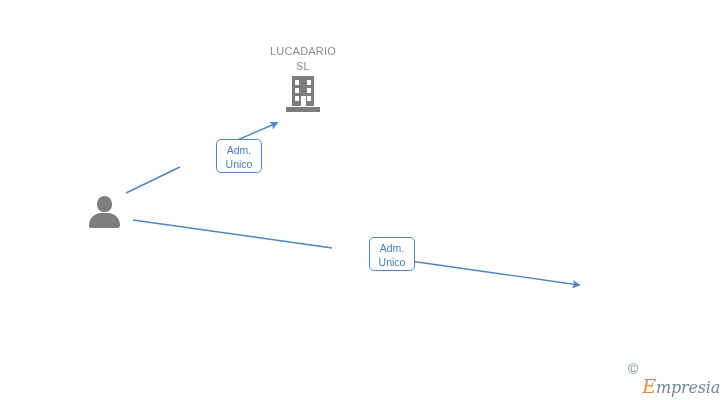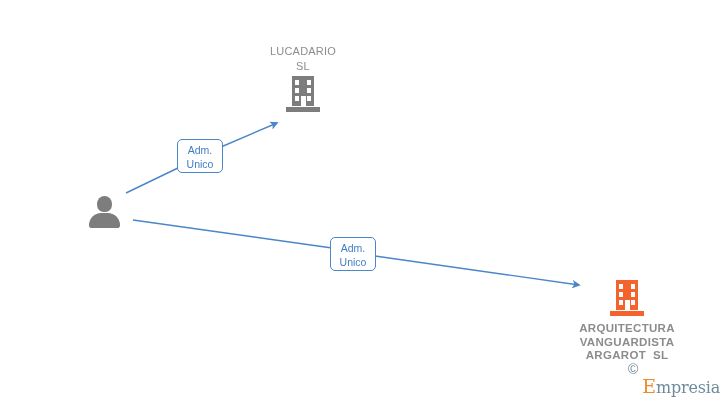--- a/index.html
+++ b/index.html
@@ -141,20 +141,21 @@
     box-sizing: border-box;
     background: #ffffff;
     border: 1px solid #4a86c8;
     border-radius: 5px;
     color: #3f7fc4;
     font-size: 10.5px;
     line-height: 14px;
     text-align: center;
     padding: 3px 6px 3px 6px;
     white-space: pre;
+    margin-left: 39px;
   }
   #edge-label-1 {
     left: 177px;
     top: 139px;
     width: 46px;
     height: 34px;
   }
   #edge-label-2 {
     left: 330px;
     top: 237px;
@@ -171,20 +172,21 @@
     align-items: center;
     gap: 4px;
   }
   #watermark .copy {
     color: #6f8a9c;
     font-size: 14px;
     line-height: 14px;
   }
   #watermark .brand {
     font-family: "DejaVu Serif", serif;
+    font-style: italic;
     font-size: 16px;
     line-height: 16px;
     color: #6f8a9c;
     letter-spacing: -0.2px;
     margin-top: 36px;
   }
   #watermark .brand .cap {
     color: #f08a2b;
     font-size: 19px;
   }
@@ -231,36 +233,19 @@
         <div class="bld-win" style="left:3px;  top:12px;"></div>
         <div class="bld-win" style="left:15px; top:12px;"></div>
         <div class="bld-win" style="left:3px;  top:20px;"></div>
         <div class="bld-win" style="left:15px; top:20px;"></div>
       </div>
       <div class="bld-door"></div>
       <div class="bld-base"></div>
     </div>
   </div>
 
-  <div class="node" id="arquitectura-node">
-    <div class="company-icon">
-      <div class="bld-body">
-        <div class="bld-win" style="left:3px;  top:4px;"></div>
-        <div class="bld-win" style="left:15px; top:4px;"></div>
-        <div class="bld-win" style="left:3px;  top:12px;"></div>
-        <div class="bld-win" style="left:15px; top:12px;"></div>
-        <div class="bld-win" style="left:3px;  top:20px;"></div>
-        <div class="bld-win" style="left:15px; top:20px;"></div>
-      </div>
-      <div class="bld-door"></div>
-      <div class="bld-base"></div>
-    </div>
-    <div class="node-label">ARQUITECTURA
-VANGUARDISTA
-ARGAROT  SL</div>
-  </div>
 
   <div id="watermark">
     <span class="copy">©</span>
     <span class="brand"><span class="cap">E</span><span>mpresia</span></span>
   </div>
 
 </div>
 
 </body></html>

